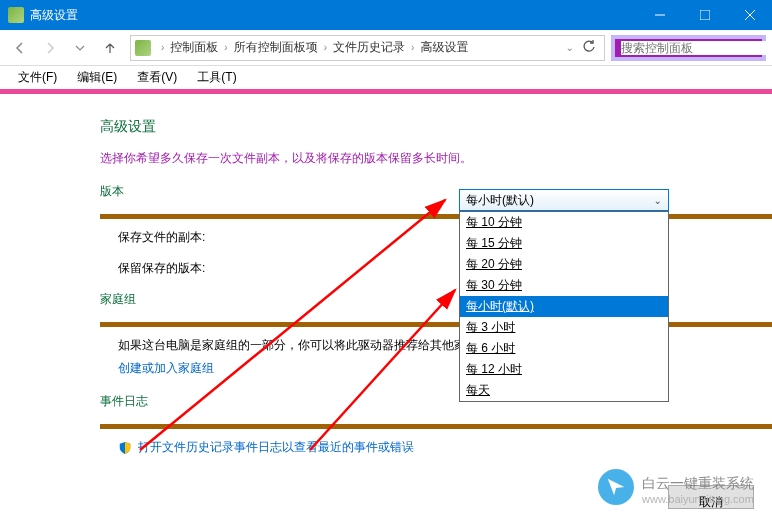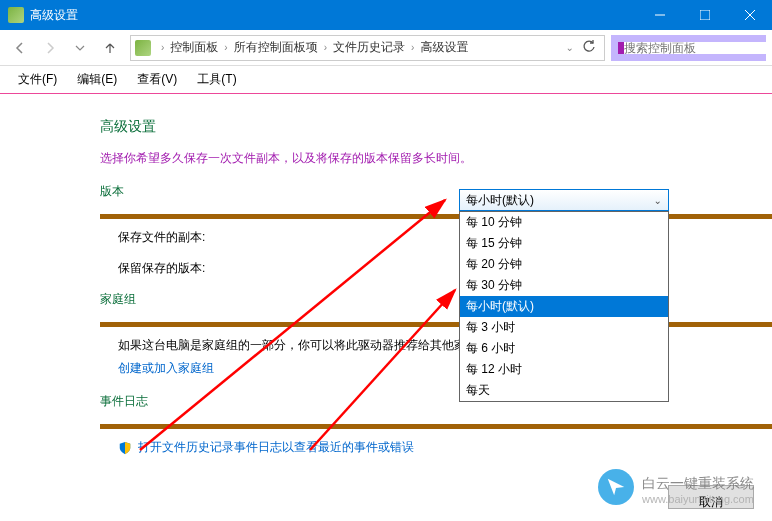--- a/index.html
+++ b/index.html
@@ -15,45 +15,45 @@
 
 
 .nav-bar { height: 36px; border-bottom: 1px solid #ddd; display: flex; align-items: center; padding: 0 6px; gap: 2px; }
 .nav-btn { width: 28px; height: 28px; display: flex; align-items: center; justify-content: center; color: #888; cursor: pointer; }
 .nav-btn.enabled { color: #333; }
 .breadcrumb { flex: 1; display: flex; align-items: center; border: 1px solid #ccc; height: 26px; padding: 0 4px; margin: 0 4px; background: #fff; }
 .bc-icon { width: 16px; height: 16px; background: linear-gradient(135deg, #7cb342, #aed581); border-radius: 2px; margin-right: 6px; }
 .bc-item { color: #333; padding: 0 2px; cursor: pointer; }
 .bc-sep { color: #888; padding: 0 4px; font-size: 10px; }
 .bc-end { margin-left: auto; display: flex; align-items: center; gap: 4px; }
-.search-box { width: 155px; height: 26px; border: 7px solid #c4b5fd; display: flex; padding: 0 6px; background: #a21caf; }
+.search-box { width: 155px; height: 26px; border: 4px solid #c4b5fd; display: flex; align-items: center; padding: 0 6px; background: #a21caf; }
 .search-box input { border: none; outline: none; flex: 1; font-size: 12px; color: #888; }
 
 
-.menu-bar { height: 28px; display: flex; align-items: center; padding: 0 10px; gap: 4px; border-bottom: 1px solid #ec4899; }
+.menu-bar { height: 28px; display: flex; align-items: center; padding: 0 10px; gap: 4px; border-bottom: 5px solid #ec4899; }
 .menu-item { padding: 4px 8px; cursor: pointer; }
 
 
 .content { padding: 24px 0 0 100px; position: relative; }
 .h1 { color: #0a6e3a; font-size: 14px; font-weight: normal; margin-bottom: 14px; }
 .desc { margin-bottom: 16px; color: #a21caf; }
 .section-title { color: #0a6e3a; margin-bottom: 10px; margin-top: 8px; }
 .section-line { border-bottom: 5px solid #a16207; margin-bottom: 10px; padding-bottom: 4px; }
 .row { display: flex; margin-bottom: 14px; }
 .row-label { width: 340px; padding-left: 18px; }
 .link { color: #0066cc; cursor: pointer; padding-left: 18px; display: inline-block; }
 .shield-row { display: flex; align-items: center; gap: 6px; padding-left: 18px; }
 .shield-icon { width: 14px; height: 14px; display: inline-block; }
 
 
 .dropdown-container { position: absolute; left: 459px; top: 189px; width: 210px; }
 .dropdown-selected { height: 22px; border: 1px solid #0078d7; background: linear-gradient(#fff, #e5f1fb); display: flex; align-items: center; padding: 0 6px; justify-content: space-between; cursor: pointer; }
 .dropdown-arrow { font-size: 10px; color: #555; }
 .dropdown-list { border: 1px solid #646464; background: #fff; margin-top: 0; }
-.dropdown-item { padding: 2px 6px; cursor: pointer; }
+.dropdown-item { padding: 2px 6px; cursor: pointer; text-decoration: underline; }
 .dropdown-item.selected { background: #0078d7; color: #fff; }
 
 
 .bottom-bar { position: absolute; bottom: 12px; right: 18px; display: flex; gap: 8px; }
 .btn { min-width: 86px; height: 24px; border: 1px solid #aaa; background: #e1e1e1; cursor: pointer; font-size: 12px; padding: 8px 12px; }
 
 
 .watermark { position: absolute; right: 18px; bottom: 16px; display: flex; align-items: flex-end; gap: 8px; opacity: 0.85; }
 .wm-icon { width: 36px; height: 36px; border-radius: 50%; background: #29a4e6; display: flex; align-items: center; justify-content: center; }
 .wm-icon svg { width: 22px; height: 22px; fill: #fff; }

